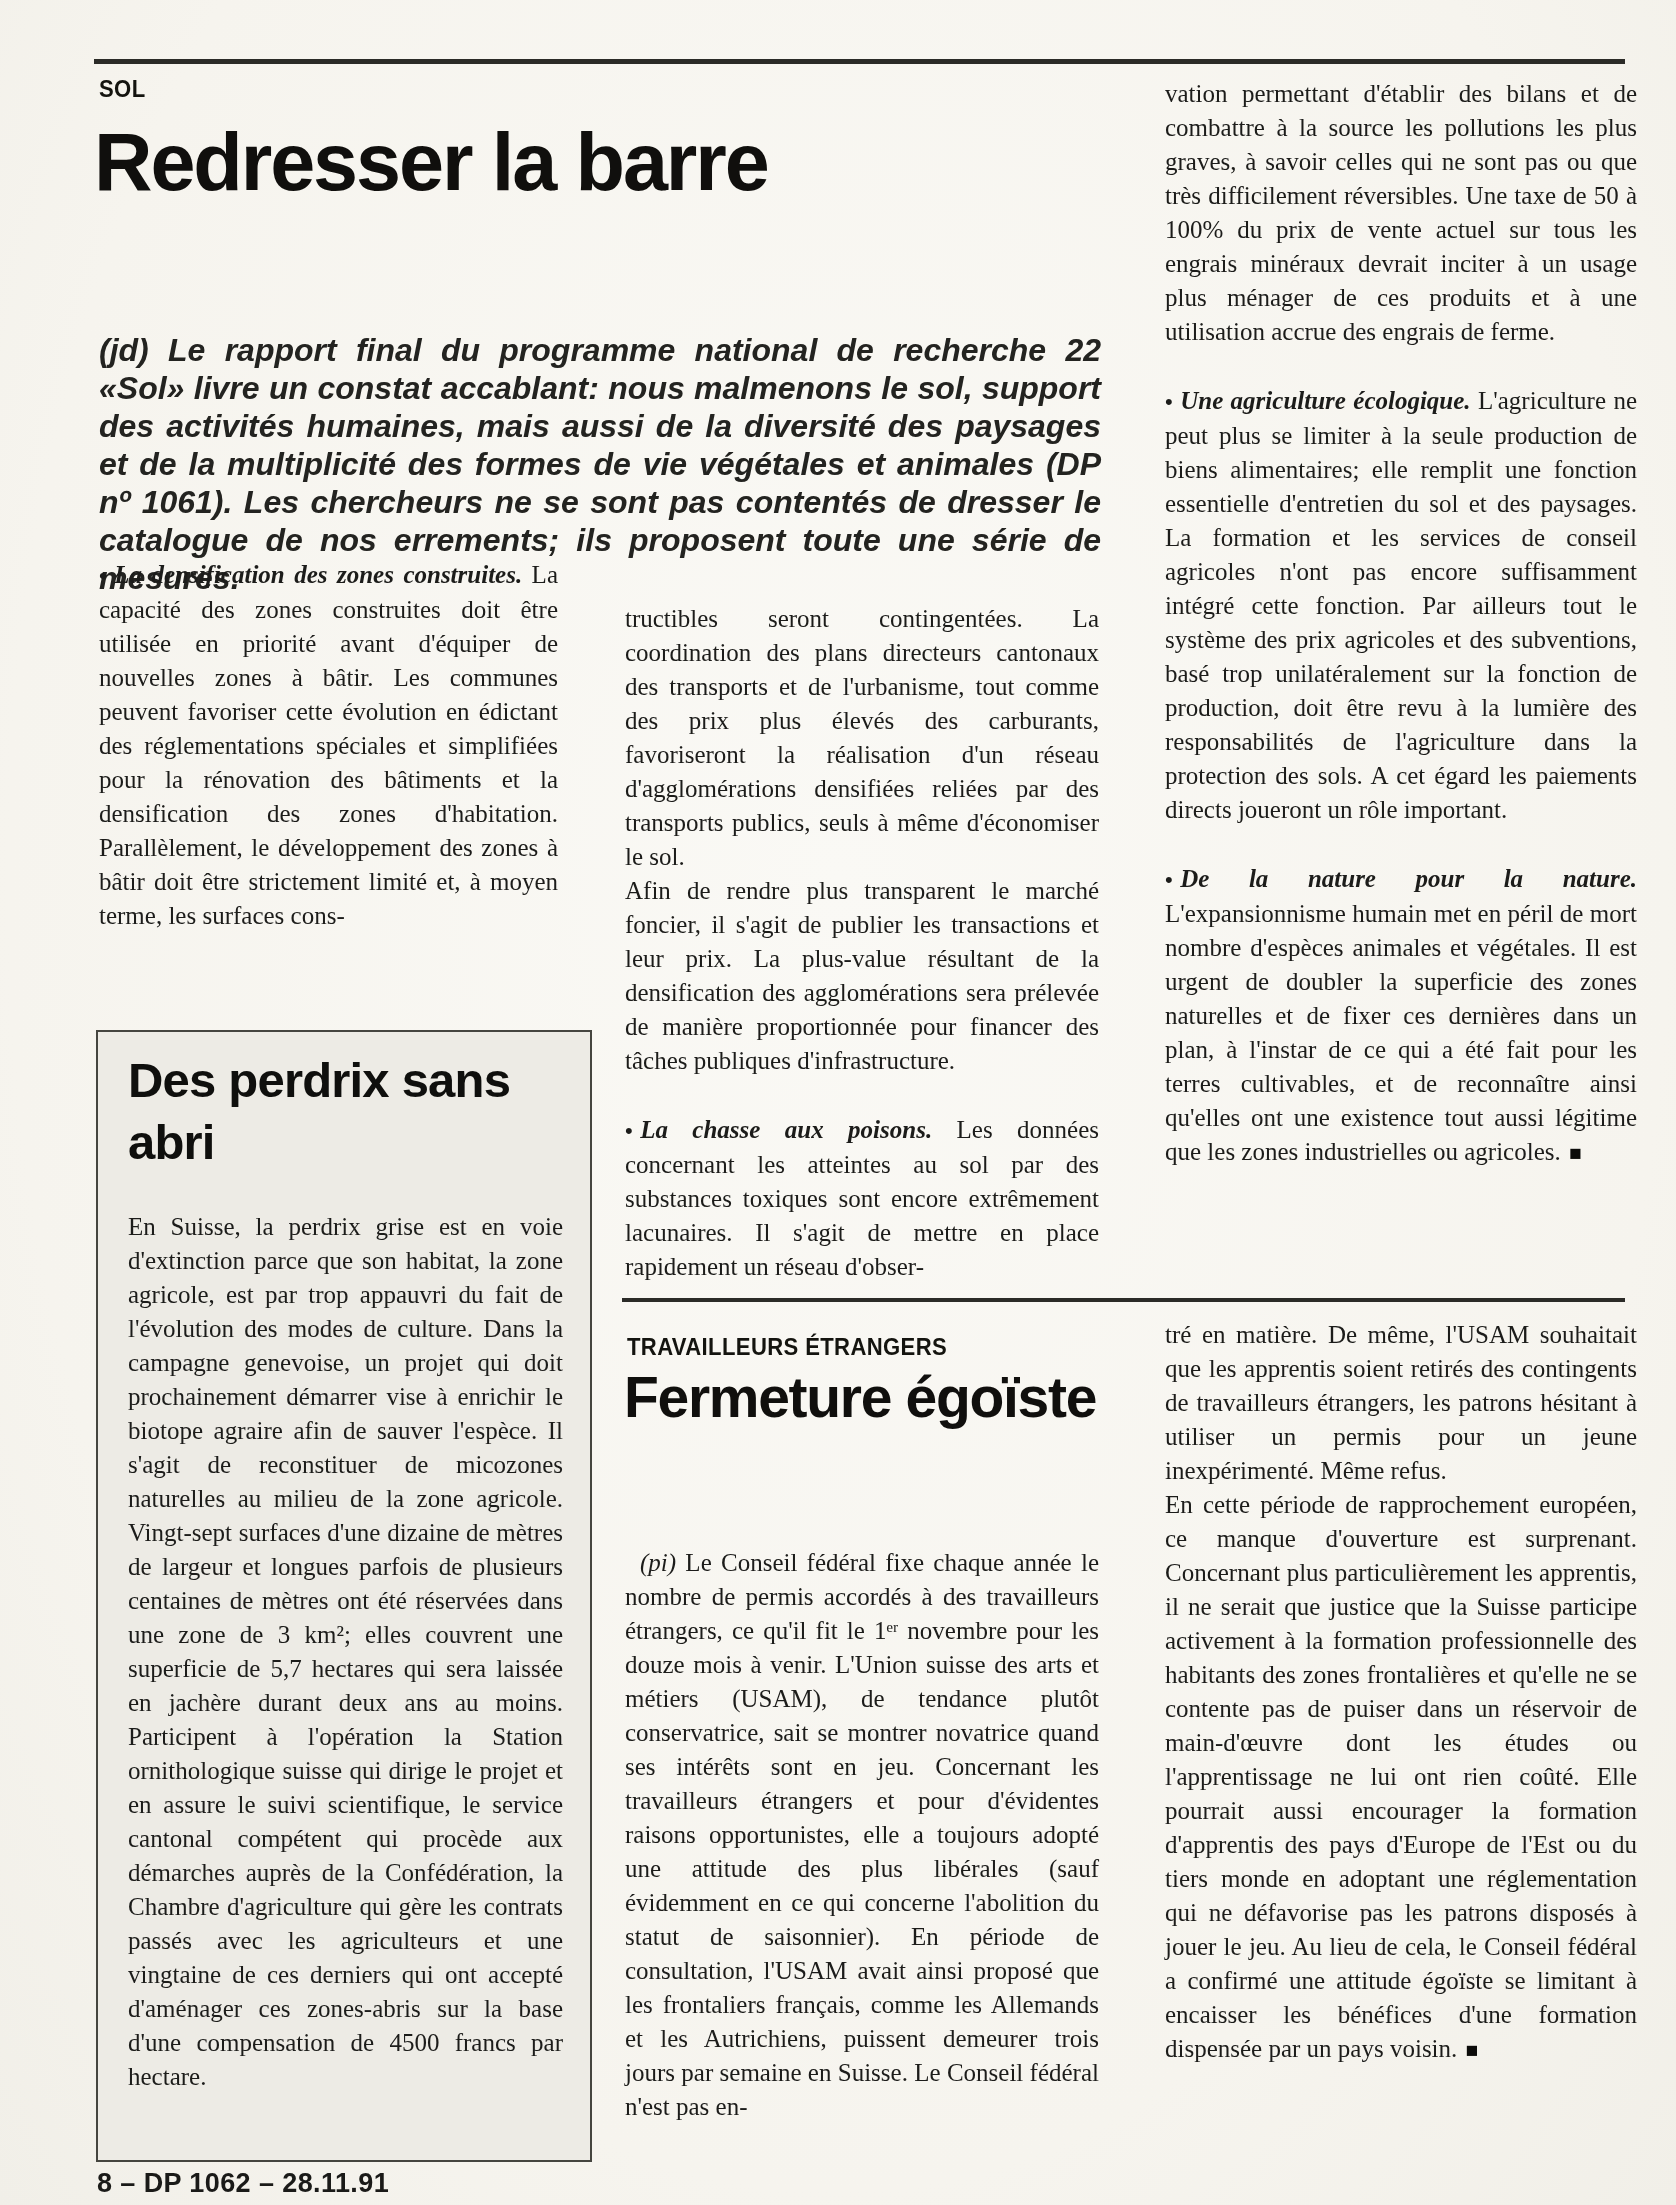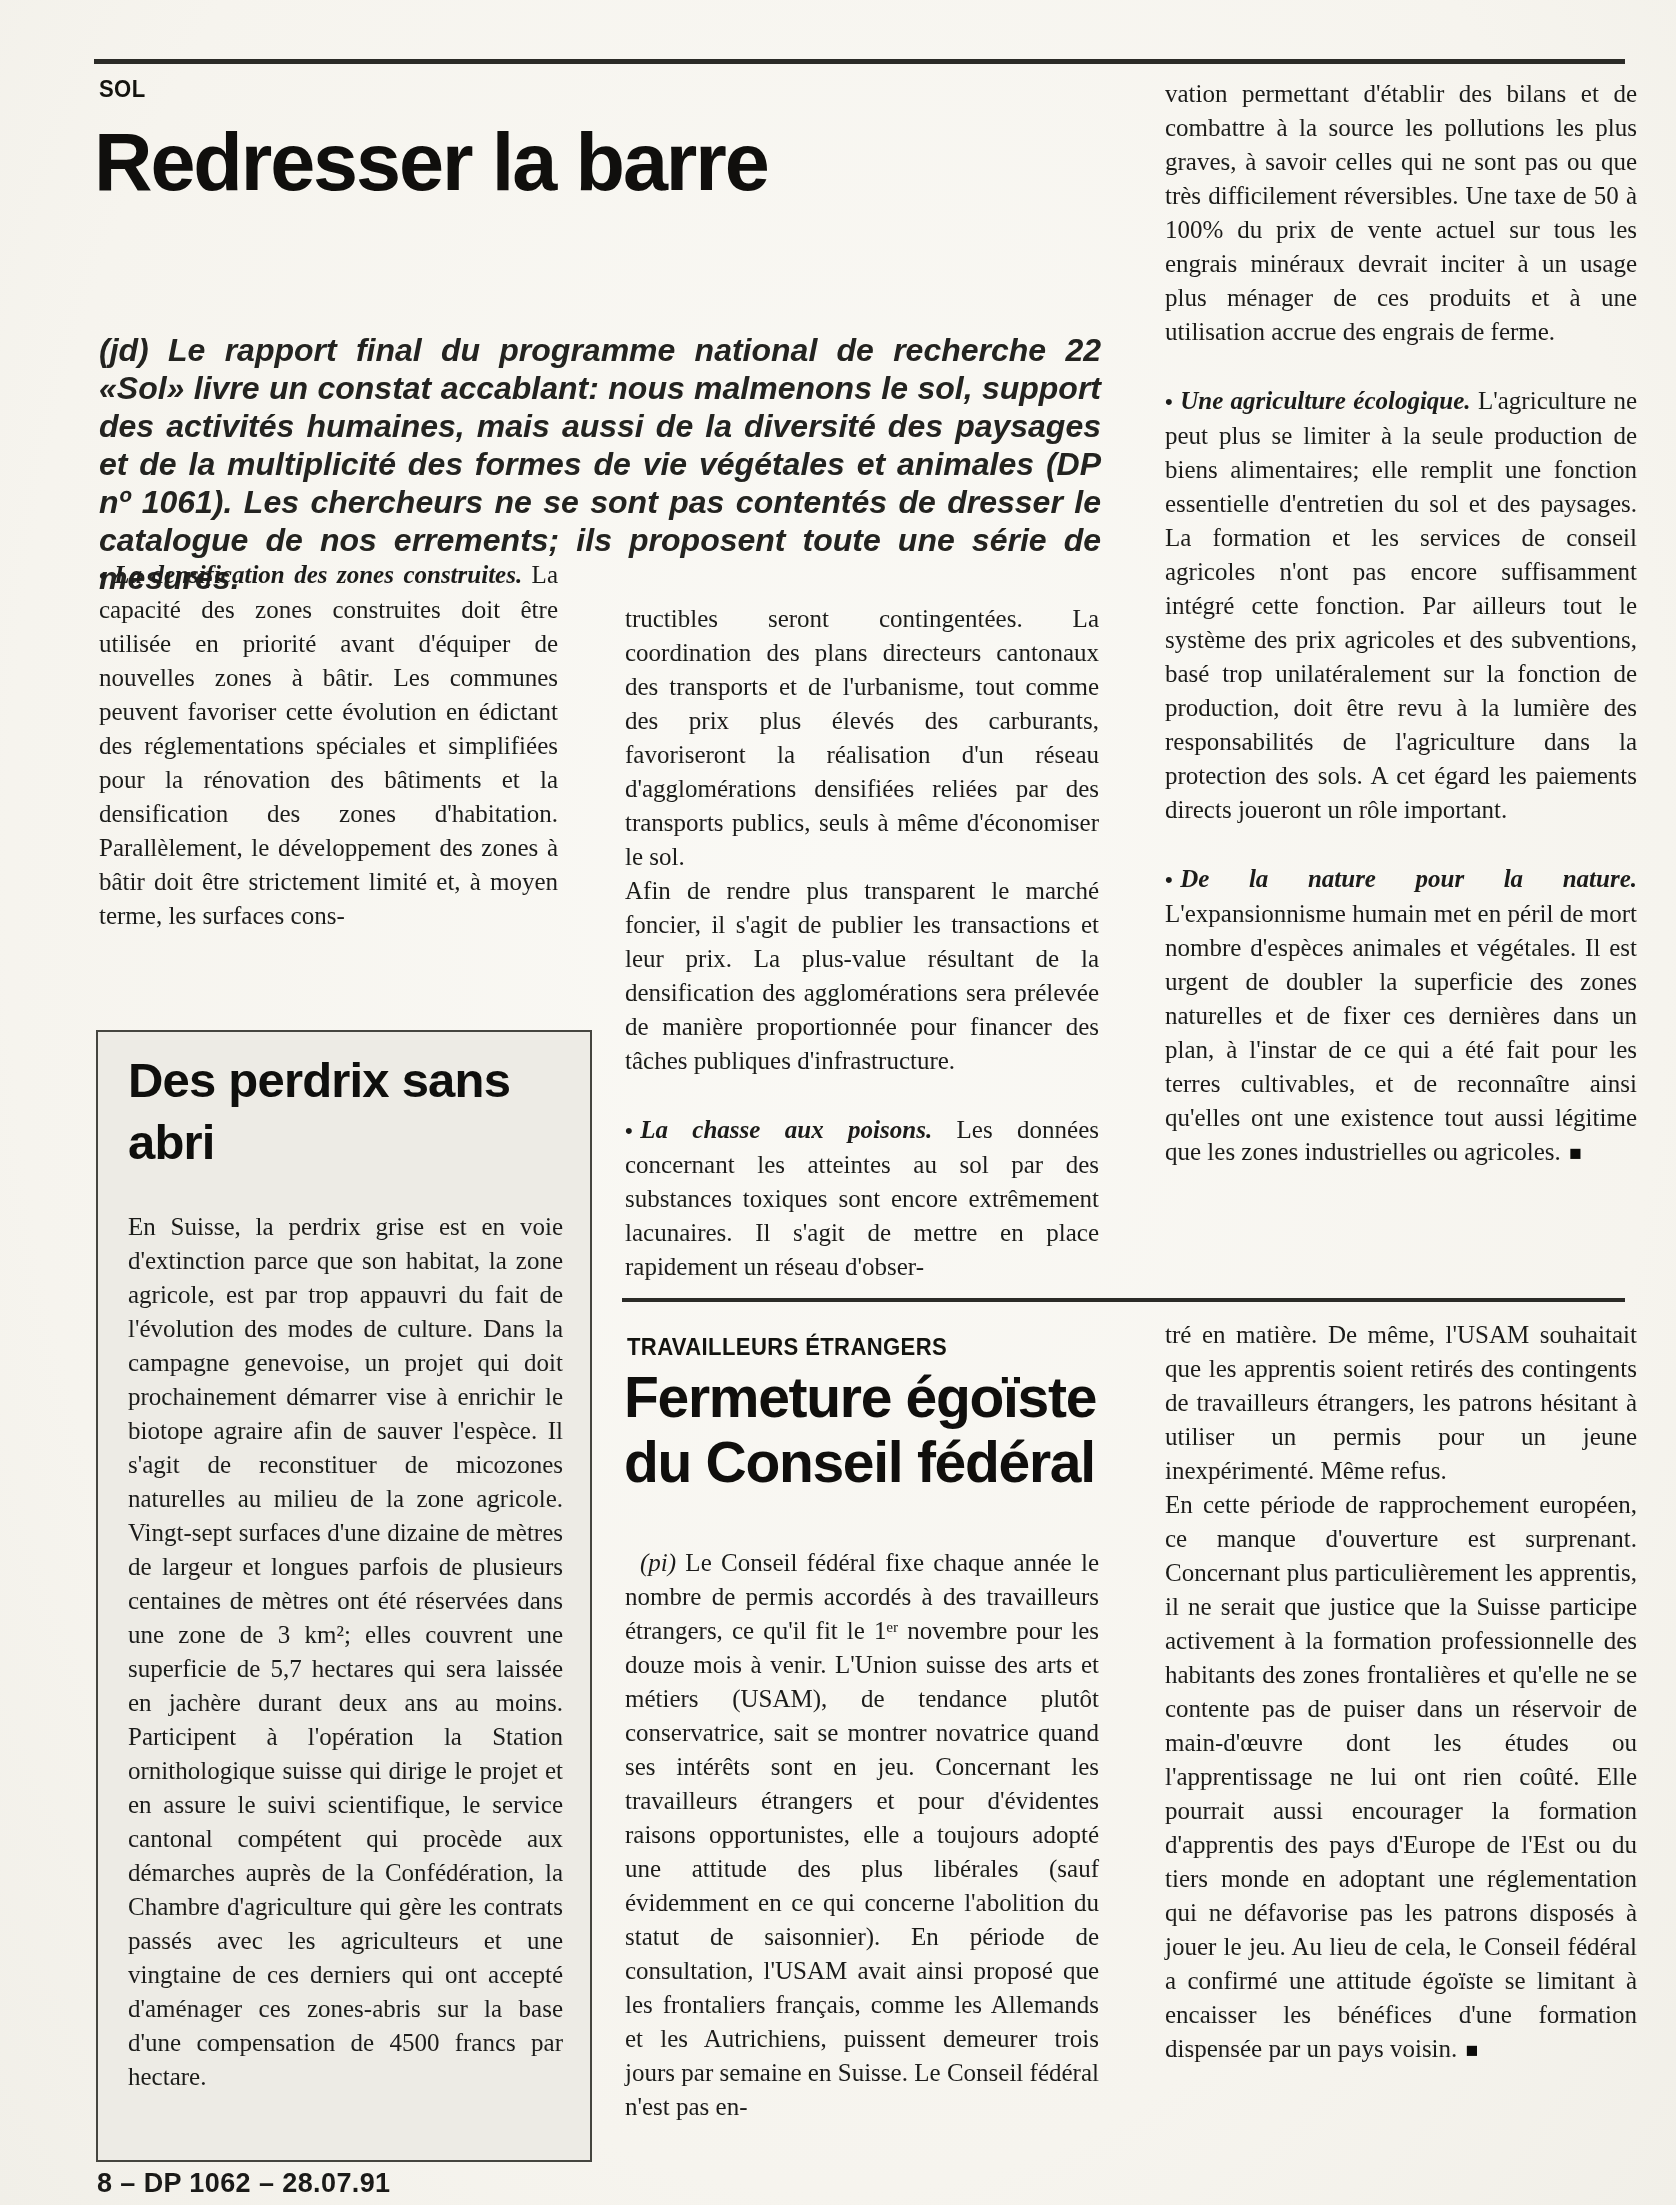--- a/index.html
+++ b/index.html
@@ -97,28 +97,27 @@
     </h2>
     <p class="body-p">En Suisse, la perdrix grise est en voie d'extinction parce que son habitat, la zone agricole, est par trop appauvri du fait de l'évolution des modes de culture. Dans la campagne genevoise, un projet qui doit prochainement démarrer vise à enrichir le biotope agraire afin de sauver l'espèce. Il s'agit de reconstituer de micozones naturelles au milieu de la zone agricole. Vingt-sept surfaces d'une dizaine de mètres de largeur et longues parfois de plusieurs centaines de mètres ont été réservées dans une zone de 3 km²; elles couvrent une superficie de 5,7 hectares qui sera laissée en jachère durant deux ans au moins. Participent à l'opération la Station ornithologique suisse qui dirige le projet et en assure le suivi scientifique, le service cantonal compétent qui procède aux démarches auprès de la Confédération, la Chambre d'agriculture qui gère les contrats passés avec les agriculteurs et une vingtaine de ces derniers qui ont accepté d'aménager ces zones-abris sur la base d'une compensation de 4500 francs par hectare.</p>
   </div>
 
   <div class="abs rule" style="left:622px;top:1298px;width:1003px;height:4.2px;"></div>
 
   <div class="abs kicker" style="left:627px;top:1333px;">TRAVAILLEURS ÉTRANGERS</div>
 
   <h1 class="abs headline h2" style="left:624px;top:1365px;width:520px;">
     <span>Fermeture égoïste</span>
-    <span>du Conseil fédéral</span>
   </h1>
 
   <div class="abs col" style="left:625px;top:1546px;width:474px;">
     <p class="body-p"><span class="attr">(pi)</span><span> Le Conseil fédéral fixe chaque année le nombre de permis accordés à des travailleurs étrangers, ce qu'il fit le 1ᵉʳ novembre pour les douze mois à venir. L'Union suisse des arts et métiers (USAM), de tendance plutôt conservatrice, sait se montrer novatrice quand ses intérêts sont en jeu. Concernant les travailleurs étrangers et pour d'évidentes raisons opportunistes, elle a toujours adopté une attitude des plus libérales (sauf évidemment en ce qui concerne l'abolition du statut de saisonnier). En période de consultation, l'USAM avait ainsi proposé que les frontaliers français, comme les Allemands et les Autrichiens, puissent demeurer trois jours par semaine en Suisse. Le Conseil fédéral n'est pas en-</span></p>
   </div>
 
   <div class="abs col" style="left:1165px;top:1318px;width:472px;">
     <p class="body-p">tré en matière. De même, l'USAM souhaitait que les apprentis soient retirés des contingents de travailleurs étrangers, les patrons hésitant à utiliser un permis pour un jeune inexpérimenté. Même refus.</p>
     <p class="body-p"><span>En cette période de rapprochement européen, ce manque d'ouverture est surprenant. Concernant plus particulièrement les apprentis, il ne serait que justice que la Suisse participe activement à la formation professionnelle des habitants des zones frontalières et qu'elle ne se contente pas de puiser dans un réservoir de main-d'œuvre dont les études ou l'apprentissage ne lui ont rien coûté. Elle pourrait aussi encourager la formation d'apprentis des pays d'Europe de l'Est ou du tiers monde en adoptant une réglementation qui ne défavorise pas les patrons disposés à jouer le jeu. Au lieu de cela, le Conseil fédéral a confirmé une attitude égoïste se limitant à encaisser les bénéfices d'une formation dispensée par un pays voisin.</span><span class="endmark">■</span></p>
   </div>
 
-  <div class="abs footer" style="left:97px;top:2168px;">8 – DP 1062 – 28.07.91</div>
+  <div class="abs footer" style="left:97px;top:2168px;">8 – DP 1062 – 28.11.91</div>
 
 </div>
 
 
 </body></html>

